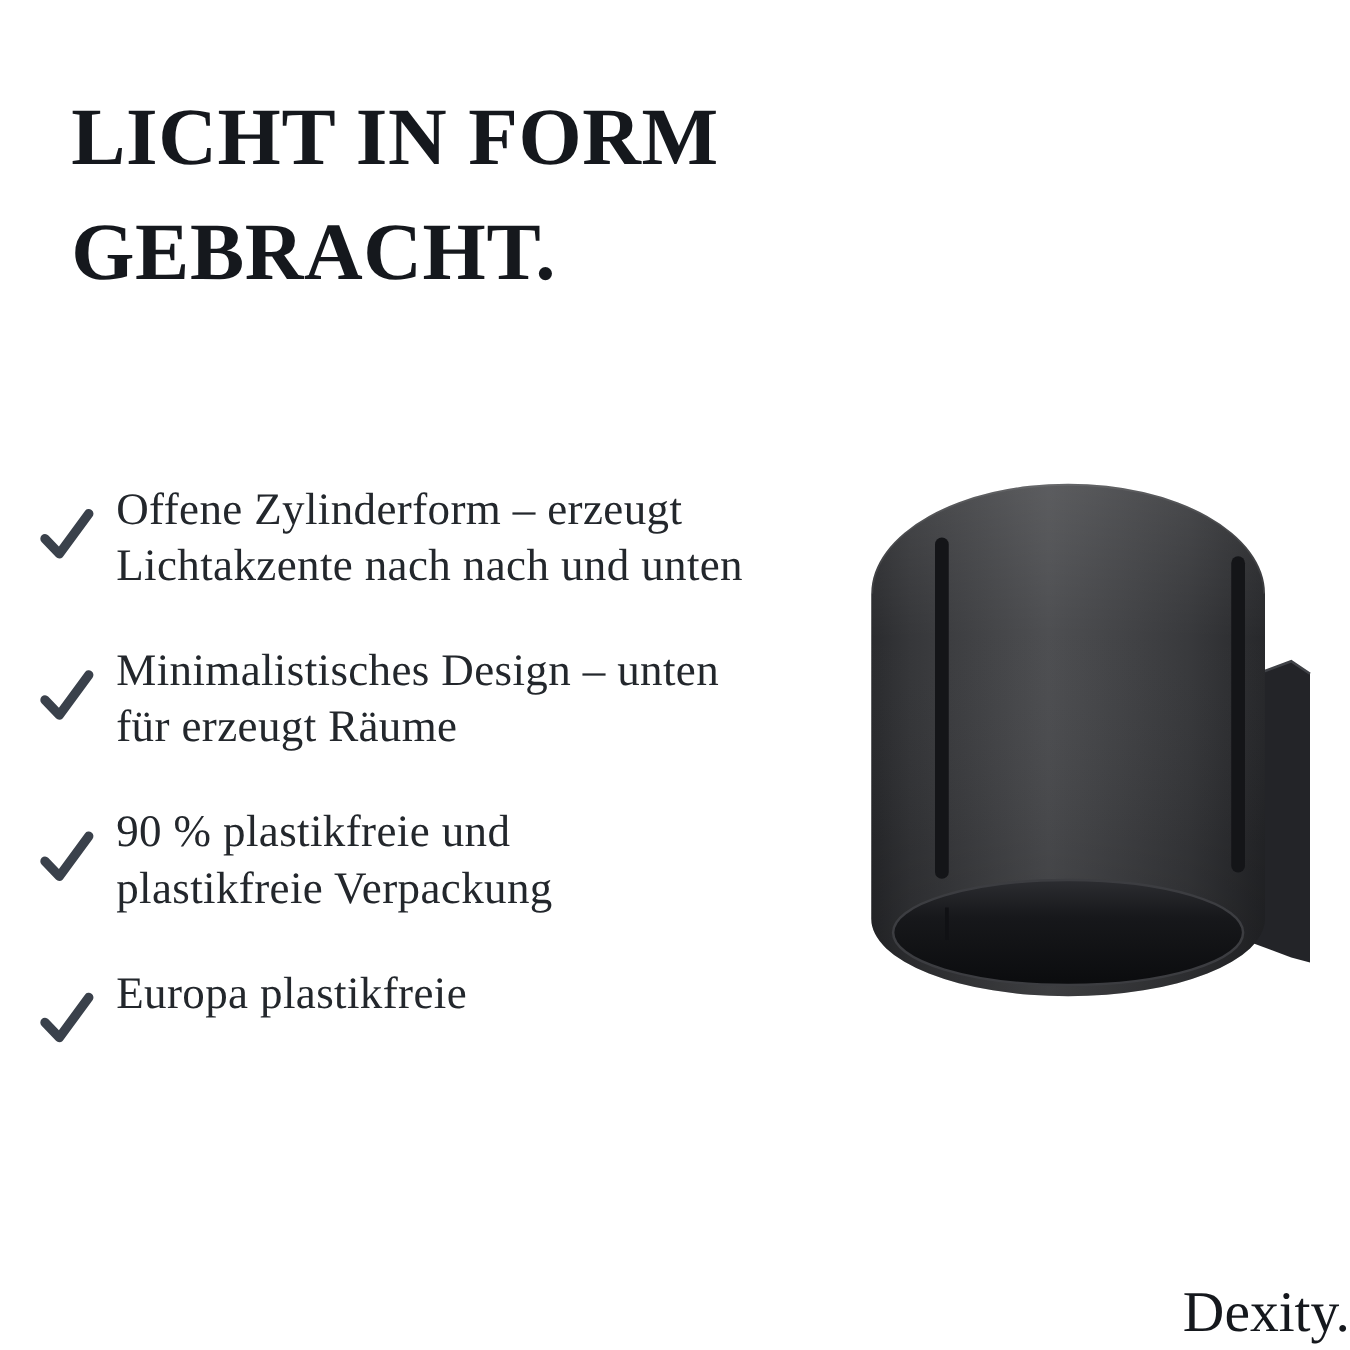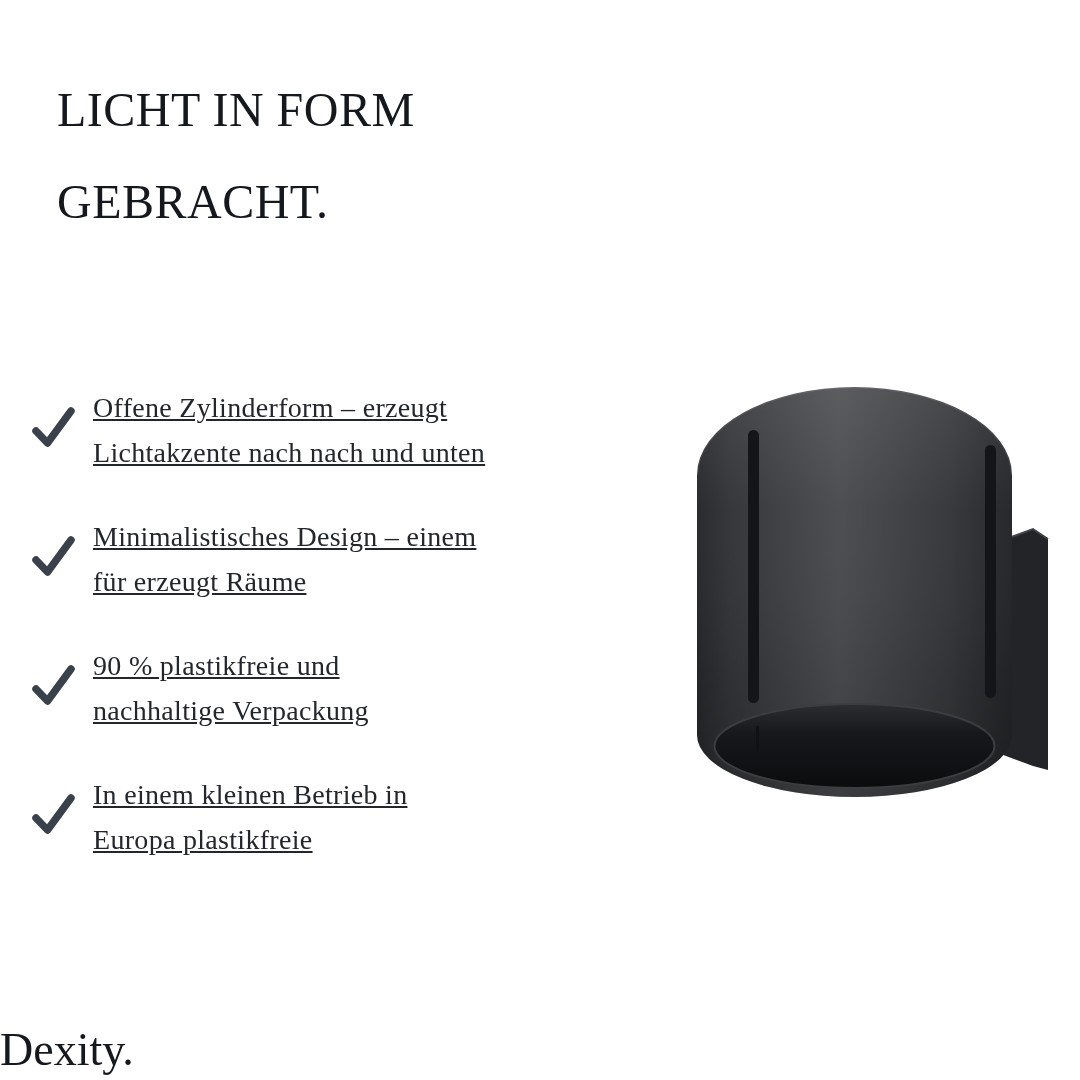--- a/index.html
+++ b/index.html
@@ -13,22 +13,22 @@
     font-family: "Liberation Serif", serif;
   }
 
   
   .headline {
     position: absolute;
     left: 57px;
     top: 64px;
     margin: 0;
     font-family: "Liberation Serif", serif;
-    font-weight: 400;
-    font-size: 48px;
+    font-weight: 700;
+    font-size: 65px;
     line-height: 92px;
     letter-spacing: 0.5px;
     color: var(--ink-title, #15181d);
   }
   .headline .line { display: block; }
 
   
   .features {
     position: absolute;
     left: 28px;
@@ -47,46 +47,45 @@
   .check {
     flex: 0 0 50px;
     width: 50px;
     height: 50px;
     margin-top: 17px;
     color: var(--check, #3a414b);
   }
   .check svg { display: block; width: 100%; height: 100%; }
   .feature-text {
     font-family: "Liberation Serif", serif;
-    font-size: 28px;
+    font-size: 36px;
     line-height: 45px;
     letter-spacing: 0.3px;
     color: var(--ink-text, #23272c);
-    text-decoration: underline;
   }
   .feature-text .line { display: block; }
 
   
   .product {
     position: absolute;
     left: 690px;
     top: 378px;
     width: 360px;
     height: 432px;
     margin: 0;
   }
   .product svg { display: block; width: 100%; height: 100%; }
 
   
   .brand {
     position: absolute;
     left: 0;
     right: 0;
     top: 1024px;
-    text-align: left;
+    text-align: right;
     font-family: "Liberation Serif", serif;
     font-size: 46px;
     line-height: 52px;
     color: var(--ink-title, #15181d);
   }
 </style>
 </head>
 <body>
 
 <main class="canvas">
@@ -110,45 +109,44 @@
       </span>
     </li>
 
     <li class="feature">
       <span class="check">
         <svg viewBox="0 0 50 50" aria-hidden="true">
           <path d="M8 29 L19.5 41 L43 9" fill="none" stroke="currentColor" stroke-width="7.5" stroke-linecap="round" stroke-linejoin="round"></path>
         </svg>
       </span>
       <span class="feature-text">
-        <span class="line">Minimalistisches Design – einem</span>
+        <span class="line">Minimalistisches Design – unten</span>
         <span class="line">für erzeugt Räume</span>
       </span>
     </li>
 
     <li class="feature">
       <span class="check">
         <svg viewBox="0 0 50 50" aria-hidden="true">
           <path d="M8 29 L19.5 41 L43 9" fill="none" stroke="currentColor" stroke-width="7.5" stroke-linecap="round" stroke-linejoin="round"></path>
         </svg>
       </span>
       <span class="feature-text">
         <span class="line">90 % plastikfreie und</span>
-        <span class="line">nachhaltige Verpackung</span>
+        <span class="line">plastikfreie Verpackung</span>
       </span>
     </li>
 
     <li class="feature">
       <span class="check">
         <svg viewBox="0 0 50 50" aria-hidden="true">
           <path d="M8 29 L19.5 41 L43 9" fill="none" stroke="currentColor" stroke-width="7.5" stroke-linecap="round" stroke-linejoin="round"></path>
         </svg>
       </span>
       <span class="feature-text">
-        <span class="line">In einem kleinen Betrieb in</span>
         <span class="line">Europa plastikfreie</span>
       </span>
     </li>
 
   </ul>
 
   <figure class="product">
     <svg viewBox="0 0 360 432" aria-hidden="true">
       <defs>
         <linearGradient id="bodyH" x1="0" y1="0" x2="1" y2="0">

